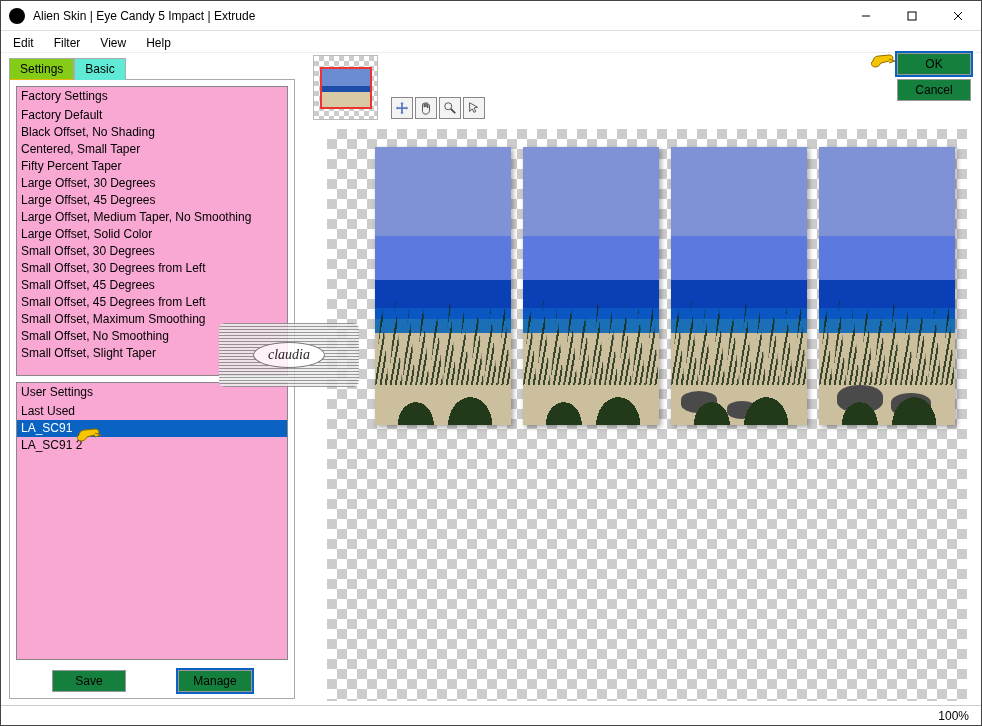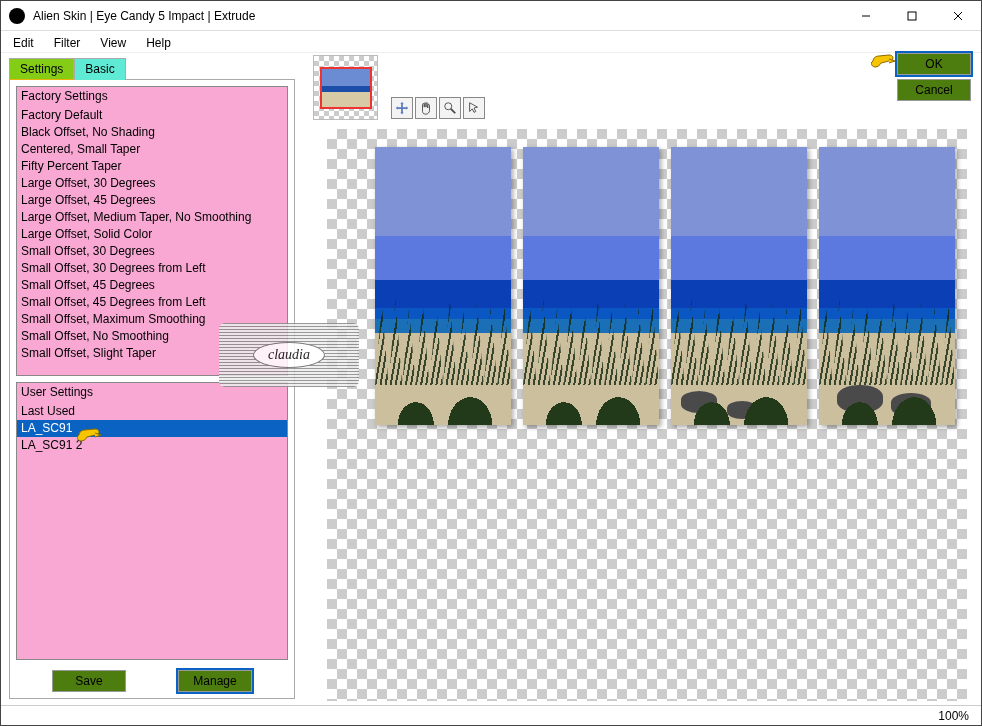--- a/index.html
+++ b/index.html
@@ -19,21 +19,21 @@
 .tab { padding: 3px 10px 3px 10px; border: 1px solid #aaa; border-bottom: none; margin-right: 0; background: #5eead4; position: relative; top: 1px; }
 .tab.active { background: #84cc16; border-bottom: 1px solid #eab308; }
 .panel { border: 1px solid #aaa; border-top: none; flex: 1; display: flex; flex-direction: column; padding: 6px; gap: 6px; }
 .listbox { border: 1px solid #888; background: #f9a8d4; overflow-y: scroll; }
 .factory { height: 290px; }
 .user { flex: 1; }
 .lh { padding: 2px 4px 4px 4px; }
 .li { padding: 0 4px; line-height: 17px; white-space: nowrap; cursor: default; }
 .li.sel { background: #0a63c2; color: #fff; }
 .btnrow { display: flex; justify-content: center; gap: 52px; padding-top: 4px; text-align: center; }
-.btn { min-width: 74px; height: 22px; border: 1px solid #999; background: #4d7c0f; display: inline-flex; align-items: center; justify-content: center; padding: 0 10px; cursor: default; }
+.btn { min-width: 74px; height: 22px; border: 1px solid #999; background: #15803d; display: inline-flex; align-items: center; justify-content: center; padding: 0 10px; cursor: default; }
 .btn.focus { outline: 2px solid #0a63c2; }
 .rightcol { flex: 1; position: relative; }
 .thumbtray { position: absolute; left: 12px; top: 2px; width: 65px; height: 65px; background-image: linear-gradient(45deg,#ccc 25%,transparent 25%),linear-gradient(-45deg,#ccc 25%,transparent 25%),linear-gradient(45deg,transparent 75%,#ccc 75%),linear-gradient(-45deg,transparent 75%,#ccc 75%); background-size: 10px 10px; background-position:0 0,0 5px,5px -5px,-5px 0; border: 1px solid #bbb; display:flex; align-items:center; justify-content:center; }
 .thumbsel { width: 52px; height: 42px; border: 2px solid #e33; background: linear-gradient(#6b8bd3 0 45%, #1b4ea8 45% 60%, #d8caa5 60% 100%); }
 .toolbar { position: absolute; left: 90px; top: 44px; display: flex; gap: 2px; }
 .tbtn { width: 22px; height: 22px; border: 1px solid #888; background: #f3f3f3; display:flex; align-items:center; justify-content:center; }
 .tbtn svg { width:14px; height:14px; }
 .pvbg { position:absolute; left: 210px; top: 46px; display:flex; align-items:center; gap:6px; }
 .select { width: 110px; height: 21px; border:1px solid #888; background:#fff; display:flex; align-items:center; padding:0 4px; gap:4px; }
 .select .sw { width:12px; height:12px; border:1px solid #000; background-image: linear-gradient(45deg,#ccc 25%,transparent 25%),linear-gradient(-45deg,#ccc 25%,transparent 25%),linear-gradient(45deg,transparent 75%,#ccc 75%),linear-gradient(-45deg,transparent 75%,#ccc 75%); background-size:6px 6px; background-position:0 0,0 3px,3px -3px,-3px 0; }

